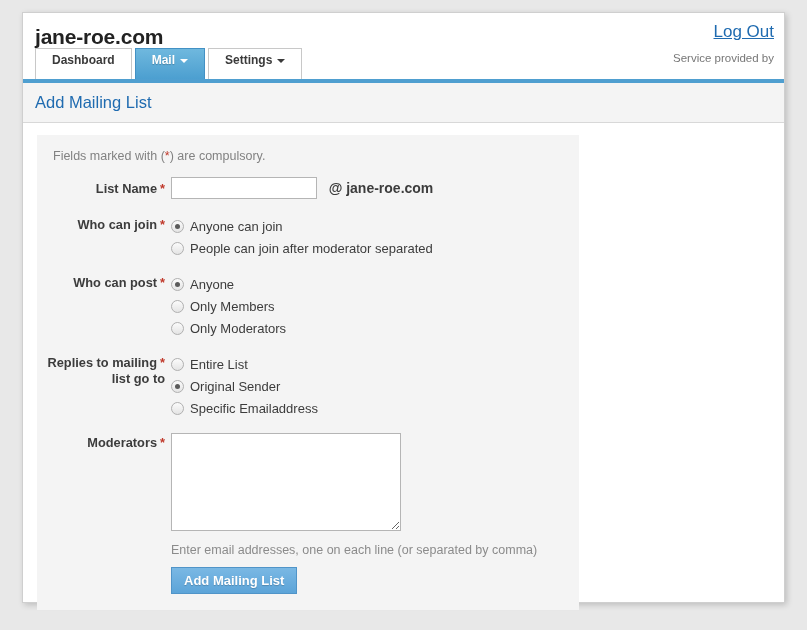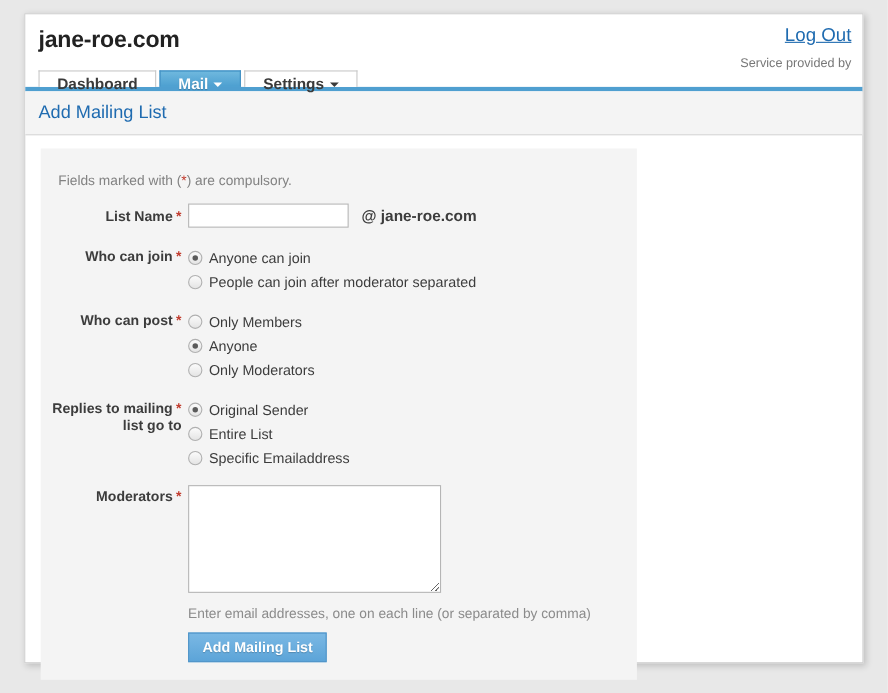--- a/index.html
+++ b/index.html
@@ -68,25 +68,25 @@
   
   #tabbar {
     position: absolute;
     left: 12px;
     bottom: 0;
     height: 24px;
     display: flex;
     align-items: flex-end;
   }
   .tab {
-    height: 15px;
+    height: 31px;
     line-height: 23px;
     padding: 0 16px;
     margin-right: 3px;
-    font-size: 14px;
+    font-size: 12px;
     font-weight: bold;
     color: #3a3a3a;
     background: #ffffff;
     border: 1px solid #c8c8c8;
     border-bottom: none;
     box-sizing: border-box;
     cursor: pointer;
     white-space: nowrap;
   }
   .tab.active {
@@ -132,21 +132,21 @@
   #content {
     padding: 12px 0 0 14px;
   }
   #form-panel {
     width: 542px;
     background: #f4f4f4;
     padding: 14px 0 16px 0;
     box-sizing: border-box;
   }
   #compulsory-note {
-    margin: 8px 0 14px 16px;
+    margin: 0 0 14px 16px;
     font-size: 12.5px;
     color: #828282;
   }
   .req { color: #c0392b; }
 
   .field-row {
     display: flex;
     margin-bottom: 14px;
   }
   .field-label {
@@ -315,44 +315,44 @@
             <span class="radio"></span>
             <span class="radio-label">People can join after moderator separated</span>
           </div>
         </div>
       </div>
 
       <div class="field-row">
         <div class="field-label"><span>Who can post</span><span class="req">*</span></div>
         <div class="field-control">
           <div class="radio-line">
-            <span class="radio"></span>
-            <span class="radio-label">Only Members</span>
-          </div>
-          <div class="radio-line">
             <span class="radio checked"></span>
             <span class="radio-label">Anyone</span>
           </div>
           <div class="radio-line">
             <span class="radio"></span>
+            <span class="radio-label">Only Members</span>
+          </div>
+          <div class="radio-line">
+            <span class="radio"></span>
             <span class="radio-label">Only Moderators</span>
           </div>
         </div>
       </div>
 
       <div class="field-row">
         <div class="field-label"><span>Replies to mailing</span><span class="req">*</span><br><span>list go to</span></div>
         <div class="field-control">
           <div class="radio-line">
+            <span class="radio"></span>
+            <span class="radio-label">Entire List</span>
+          </div>
+          <div class="radio-line">
             <span class="radio checked"></span>
             <span class="radio-label">Original Sender</span>
-          </div>
-          <div class="radio-line">
-            <span class="radio"></span>
-            <span class="radio-label">Entire List</span>
           </div>
           <div class="radio-line">
             <span class="radio"></span>
             <span class="radio-label">Specific Emailaddress</span>
           </div>
         </div>
       </div>
 
       <div class="field-row" id="moderators-row">
         <div class="field-label"><span>Moderators</span><span class="req">*</span></div>

